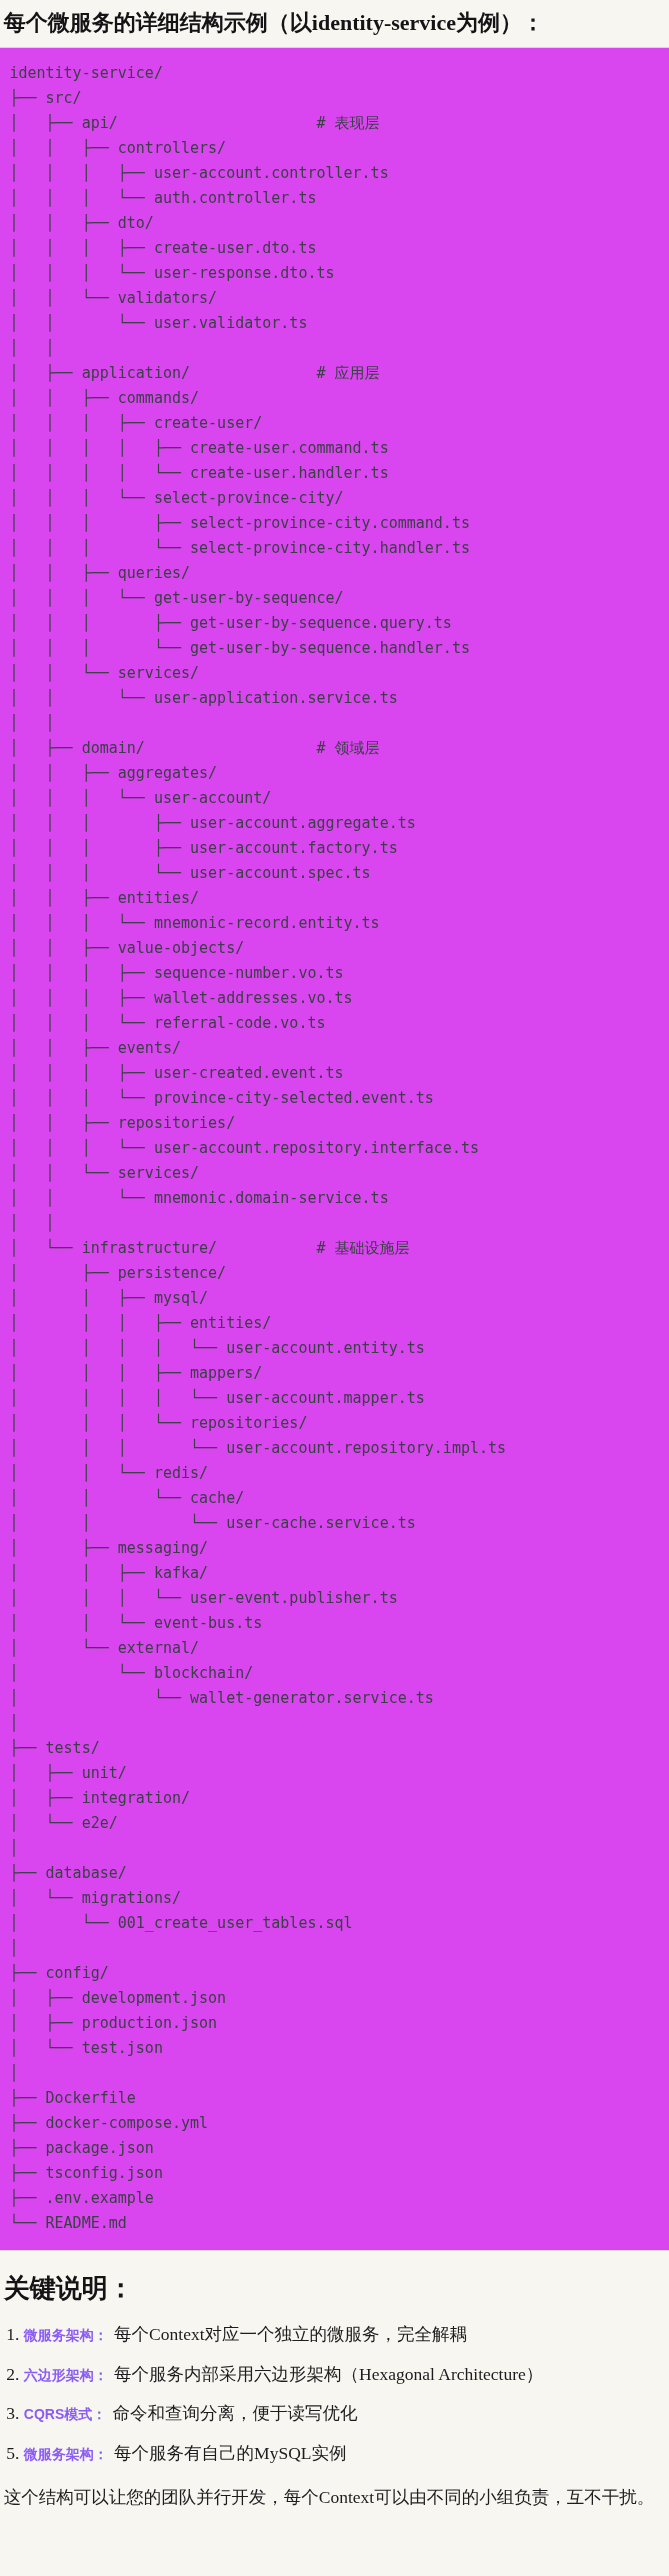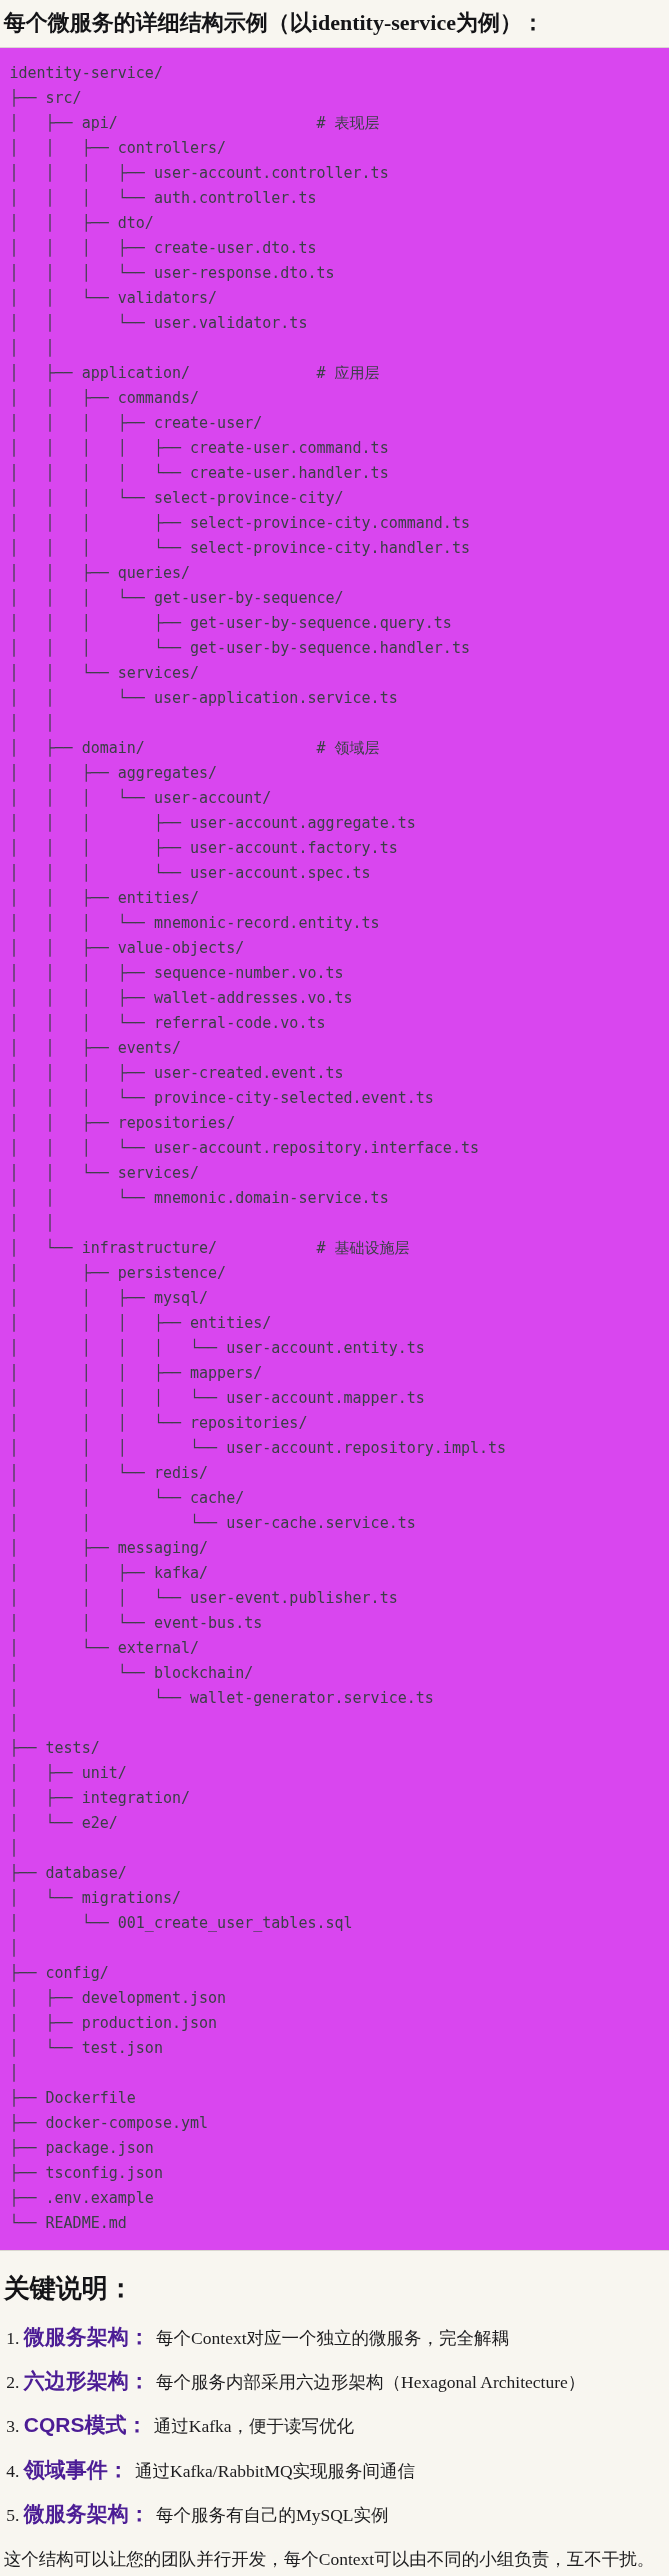--- a/index.html
+++ b/index.html
@@ -51,24 +51,24 @@
   .note-list{margin:0;padding:0;list-style:none;}
   .note-item{
     font-size:17.5px;
     line-height:1.3;
     margin-top:17px;
     padding-left:2.5px;
     color:#1d1d1f;
   }
   .note-item .num{margin-right:4.4px;}
   .note-item strong{
-    color:#4c1d95;
+    color:#8b5cf6;
     margin-right:6.3px;
     font-family:"Liberation Sans","DejaVu Sans",sans-serif;
-    font-size:21px;
+    font-size:14px;
   }
   .closing-paragraph{
     margin:21px 0 0 0;
     font-size:17.5px;
     line-height:1.3;
     color:#1d1d1f;
   }
 </style>
 </head>
 <body>
@@ -167,22 +167,21 @@
 └── README.md</pre>
   </div>
 
   <div class="notes">
 
     <h3 class="notes-title">关键说明：</h3>
 
     <ol class="note-list">
       <li class="note-item"><span class="num">1.</span><strong>微服务架构：</strong><span class="desc">每个Context对应一个独立的微服务，完全解耦</span></li>
       <li class="note-item"><span class="num">2.</span><strong>六边形架构：</strong><span class="desc">每个服务内部采用六边形架构（Hexagonal Architecture）</span></li>
-      <li class="note-item"><span class="num">3.</span><strong>CQRS模式：</strong><span class="desc">通过Kafka，便于读写优化</span></li>
-      <li class="note-item"><span class="num">4.</span><strong>领域事件：</strong><span class="desc">通过Kafka/RabbitMQ实现服务间通信</span></li>
+      <li class="note-item"><span class="num">3.</span><strong>CQRS模式：</strong><span class="desc">命令和查询分离，便于读写优化</span></li>
       <li class="note-item"><span class="num">5.</span><strong>微服务架构：</strong><span class="desc">每个服务有自己的MySQL实例</span></li>
     </ol>
 
     <p class="closing-paragraph">这个结构可以让您的团队并行开发，每个Context可以由不同的小组负责，互不干扰。</p>
   </div>
 
 </div>
 
 
 </body></html>

